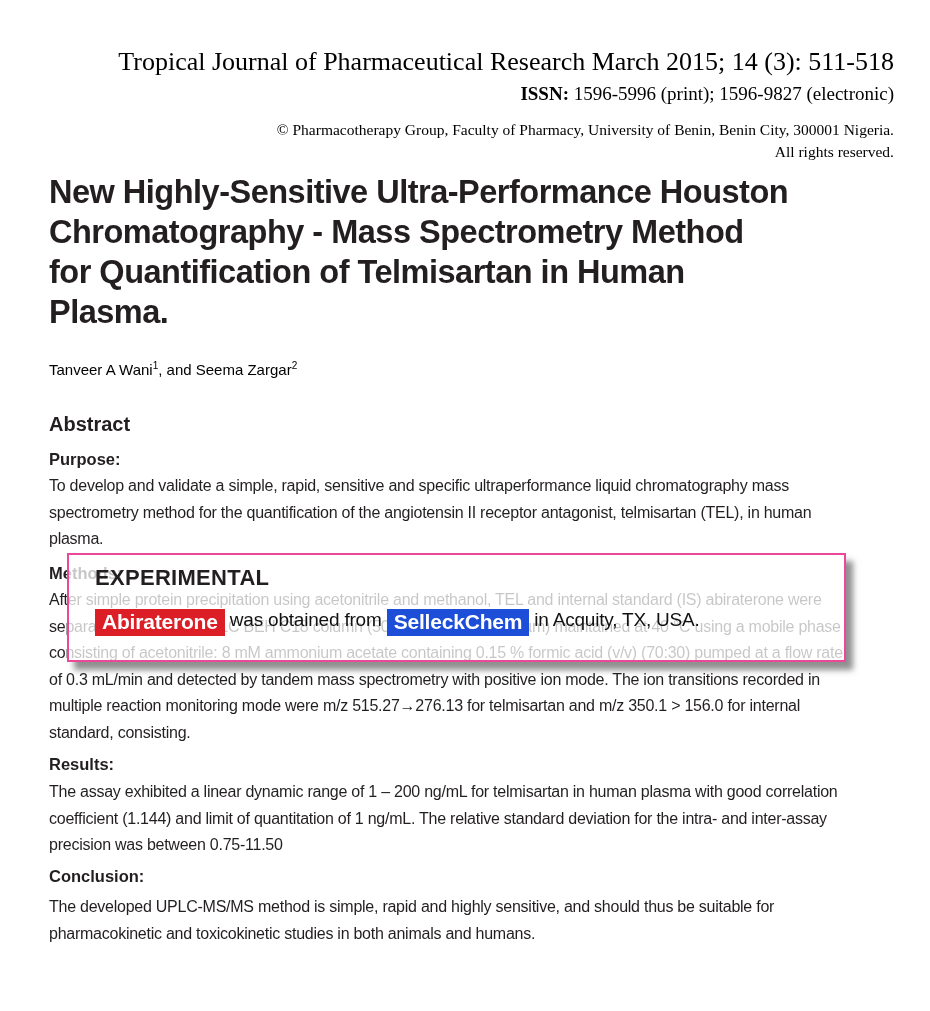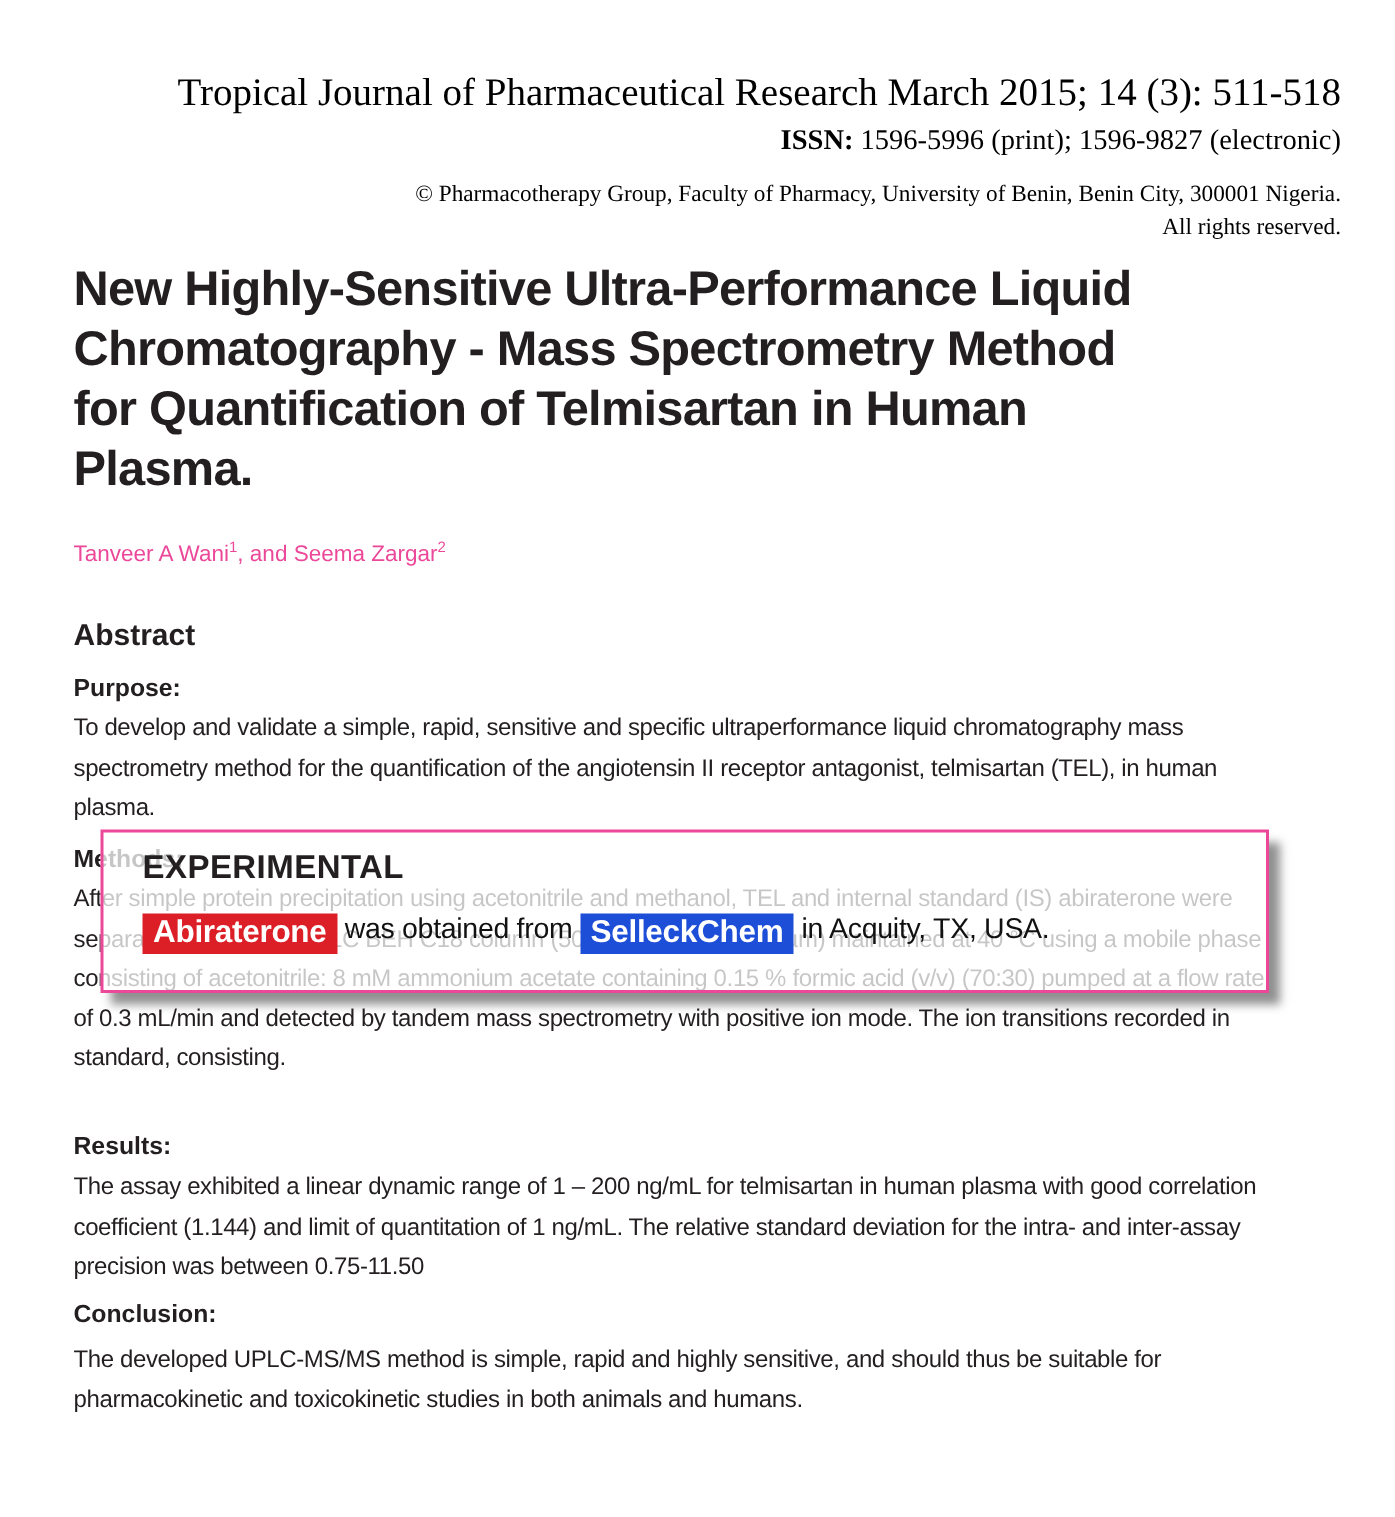--- a/index.html
+++ b/index.html
@@ -17,21 +17,21 @@
   .jh-l2 .b{font-weight:bold;}
   .jh-l3{font-size:15.5px;line-height:22px;margin-top:13px;}
   .jh-l4{font-size:15.5px;line-height:22px;}
   
   .title{
     position:absolute;top:172px;left:49px;margin:0;
     font-size:32.5px;font-weight:bold;line-height:40px;letter-spacing:-0.5px;
     color:#231f20;white-space:nowrap;
   }
   
-  .authors{position:absolute;top:361px;left:49px;font-size:15px;color:#ec4899;}
+  .authors{position:absolute;top:361px;left:49px;font-size:15px;color:#000000;}
   .authors sup{font-size:10px;vertical-align:super;line-height:0;}
   
   .abstract-heading{position:absolute;top:413px;left:49px;margin:0;font-size:20px;font-weight:bold;color:#231f20;}
   .section-label{position:absolute;left:49px;font-size:16.5px;font-weight:bold;color:#231f20;}
   .para{position:absolute;left:49px;font-size:16px;line-height:26.5px;letter-spacing:-0.25px;color:#231f20;}
   .pline{white-space:nowrap;}
   .pos-purpose-label{top:450px;}
   .pos-purpose{top:473px;}
   .pos-methods-label{top:564px;}
   .pos-methods{top:587px;}
@@ -66,21 +66,21 @@
 <div class="page">
 
   <header class="journal-header">
     <div class="jh-l1">Tropical Journal of Pharmaceutical Research March 2015; 14 (3): 511-518</div>
     <div class="jh-l2"><span class="b">ISSN:</span><span> 1596-5996 (print); 1596-9827 (electronic)</span></div>
     <div class="jh-l3">© Pharmacotherapy Group, Faculty of Pharmacy, University of Benin, Benin City, 300001 Nigeria.</div>
     <div class="jh-l4">All rights reserved.</div>
   </header>
 
   <h1 class="title">
-    <div class="title-line">New Highly-Sensitive Ultra-Performance Liquid</div>
+    <div class="title-line">New Highly-Sensitive Ultra-Performance Houston</div>
     <div class="title-line">Chromatography - Mass Spectrometry Method</div>
     <div class="title-line">for Quantification of Telmisartan in Human</div>
     <div class="title-line">Plasma.</div>
   </h1>
 
   <div class="authors"><span>Tanveer A Wani</span><sup>1</sup><span>, and Seema Zargar</span><sup>2</sup></div>
 
   <h2 class="abstract-heading">Abstract</h2>
 
   <div class="section-label pos-purpose-label">Purpose:</div>
@@ -89,20 +89,21 @@
     <div class="pline">spectrometry method for the quantification of the angiotensin II receptor antagonist, telmisartan (TEL), in human</div>
     <div class="pline">plasma.</div>
   </div>
 
   <div class="section-label pos-methods-label">Methods:</div>
   <div class="para pos-methods">
     <div class="pline">After simple protein precipitation using acetonitrile and methanol, TEL and internal standard (IS) abiraterone were</div>
     <div class="pline">separated on Acquity UPLC BEH C18 column (50 mm × 2.1 mm, 1.7 µm) maintained at 40 °C using a mobile phase</div>
     <div class="pline">consisting of acetonitrile: 8 mM ammonium acetate containing 0.15 % formic acid (v/v) (70:30) pumped at a flow rate</div>
     <div class="pline">of 0.3 mL/min and detected by tandem mass spectrometry with positive ion mode. The ion transitions recorded in</div>
+    <div class="pline">multiple reaction monitoring mode were m/z 515.27→276.13 for telmisartan and m/z 350.1 &gt; 156.0 for internal</div>
     <div class="pline">standard, consisting.</div>
   </div>
 
   <div class="section-label pos-results-label">Results:</div>
   <div class="para pos-results">
     <div class="pline">The assay exhibited a linear dynamic range of 1 – 200 ng/mL for telmisartan in human plasma with good correlation</div>
     <div class="pline">coefficient (1.144) and limit of quantitation of 1 ng/mL. The relative standard deviation for the intra- and inter-assay</div>
     <div class="pline">precision was between 0.75-11.50</div>
   </div>
 

